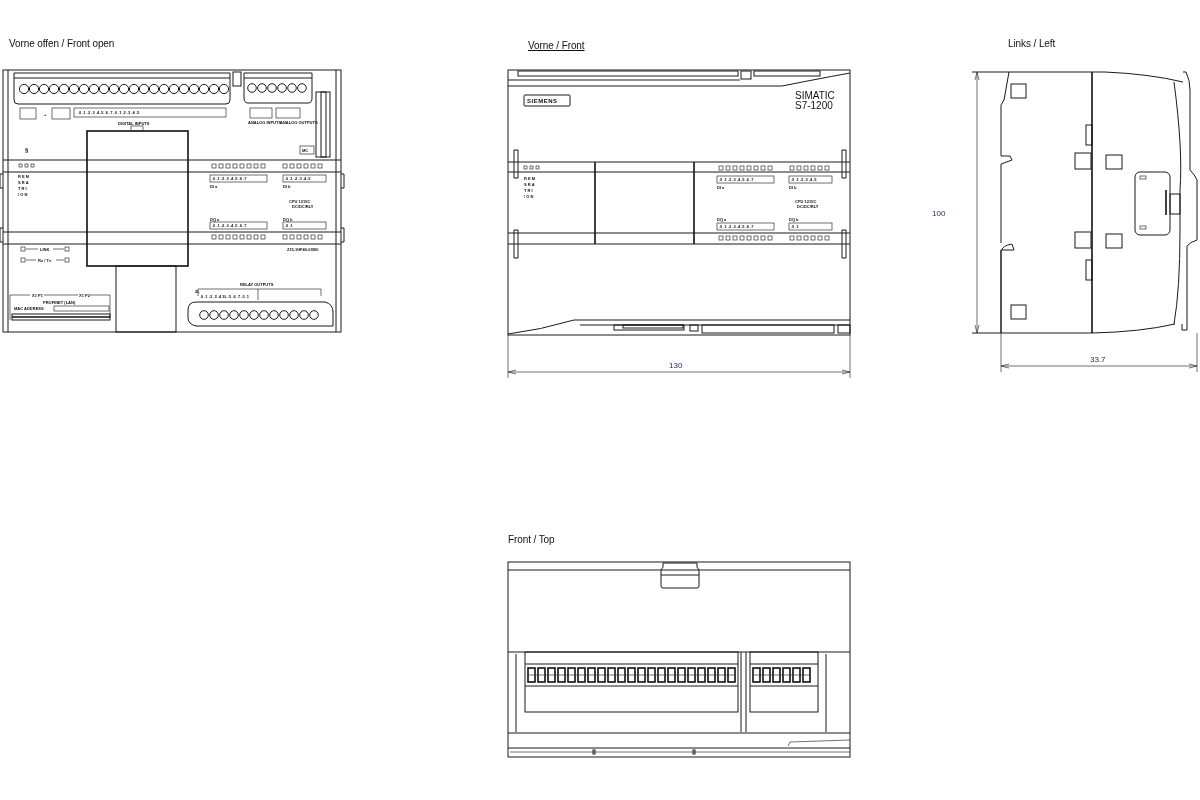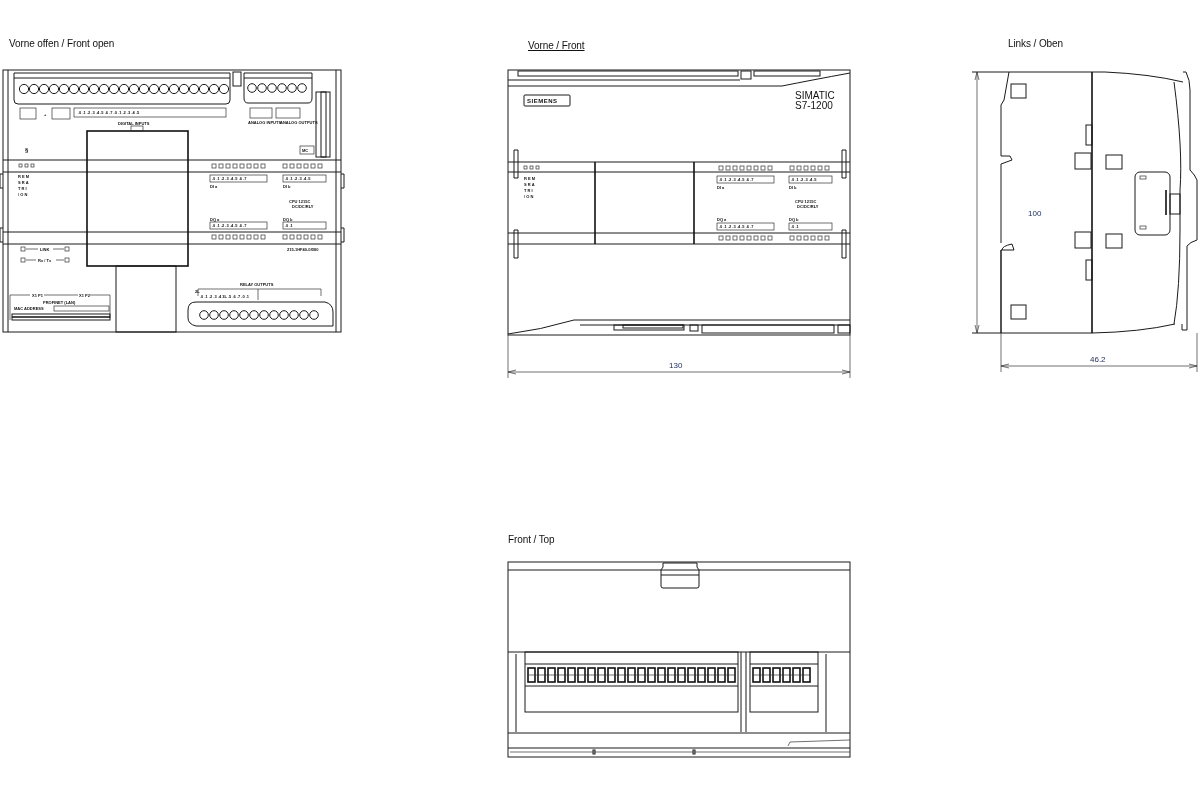--- a/index.html
+++ b/index.html
@@ -13,26 +13,26 @@
   .lnt { stroke: #333; fill: none; stroke-width: 0.7; }
   .tiny { font-family: "Liberation Sans", sans-serif; font-size: 4px; font-weight: bold; fill: #111; }
   .brand { font-family: "Liberation Sans", sans-serif; font-size: 10px; fill: #111; }
   .logo { font-family: "Liberation Sans", sans-serif; font-size: 6px; font-weight: bold; fill: #111; letter-spacing: 0.5px; }
 </style>
 </head>
 <body>
 
 <div class="view-label" style="left:9px; top:38px;">Vorne offen / Front open</div>
 <div class="view-label" style="left:528px; top:40px;text-decoration:underline;">Vorne / Front</div>
-<div class="view-label" style="left:1008px; top:38px;">Links / Oben</div>
+<div class="view-label" style="left:1008px; top:38px;">Links / Left</div>
 <div class="view-label" style="left:508px; top:534px;">Front / Top</div>
 
 <div class="dim-label" style="left:669px; top:361px;">130</div>
-<div class="dim-label" style="left:1028px; top:209px;">100</div>
-<div class="dim-label" style="left:1090px; top:355px;">46.2</div>
+<div class="dim-label" style="left:932px; top:209px;">100</div>
+<div class="dim-label" style="left:1090px; top:355px;">33.7</div>
 
 <svg width="1200" height="800" viewBox="0 0 1200 800">
 
   <g>
 
     <rect class="ln" x="3" y="70" width="338" height="262"></rect>
     <line class="ln" x1="8" y1="70" x2="8" y2="332"></line>
     <line class="ln" x1="336" y1="70" x2="336" y2="332"></line>
 
     <g>

